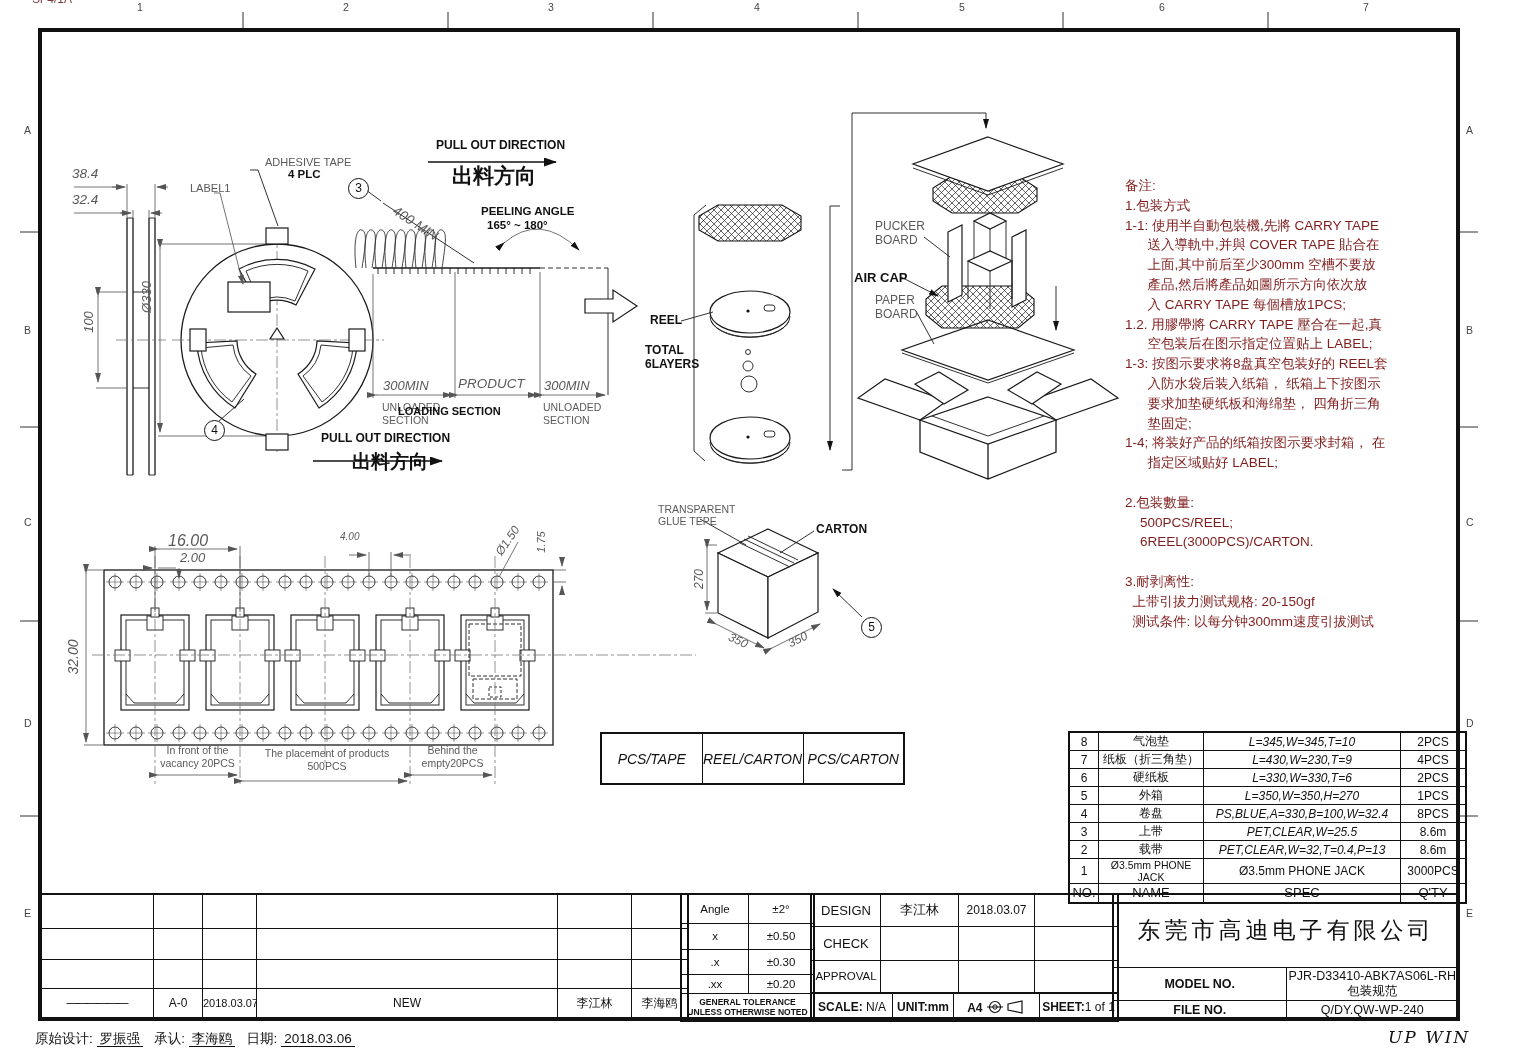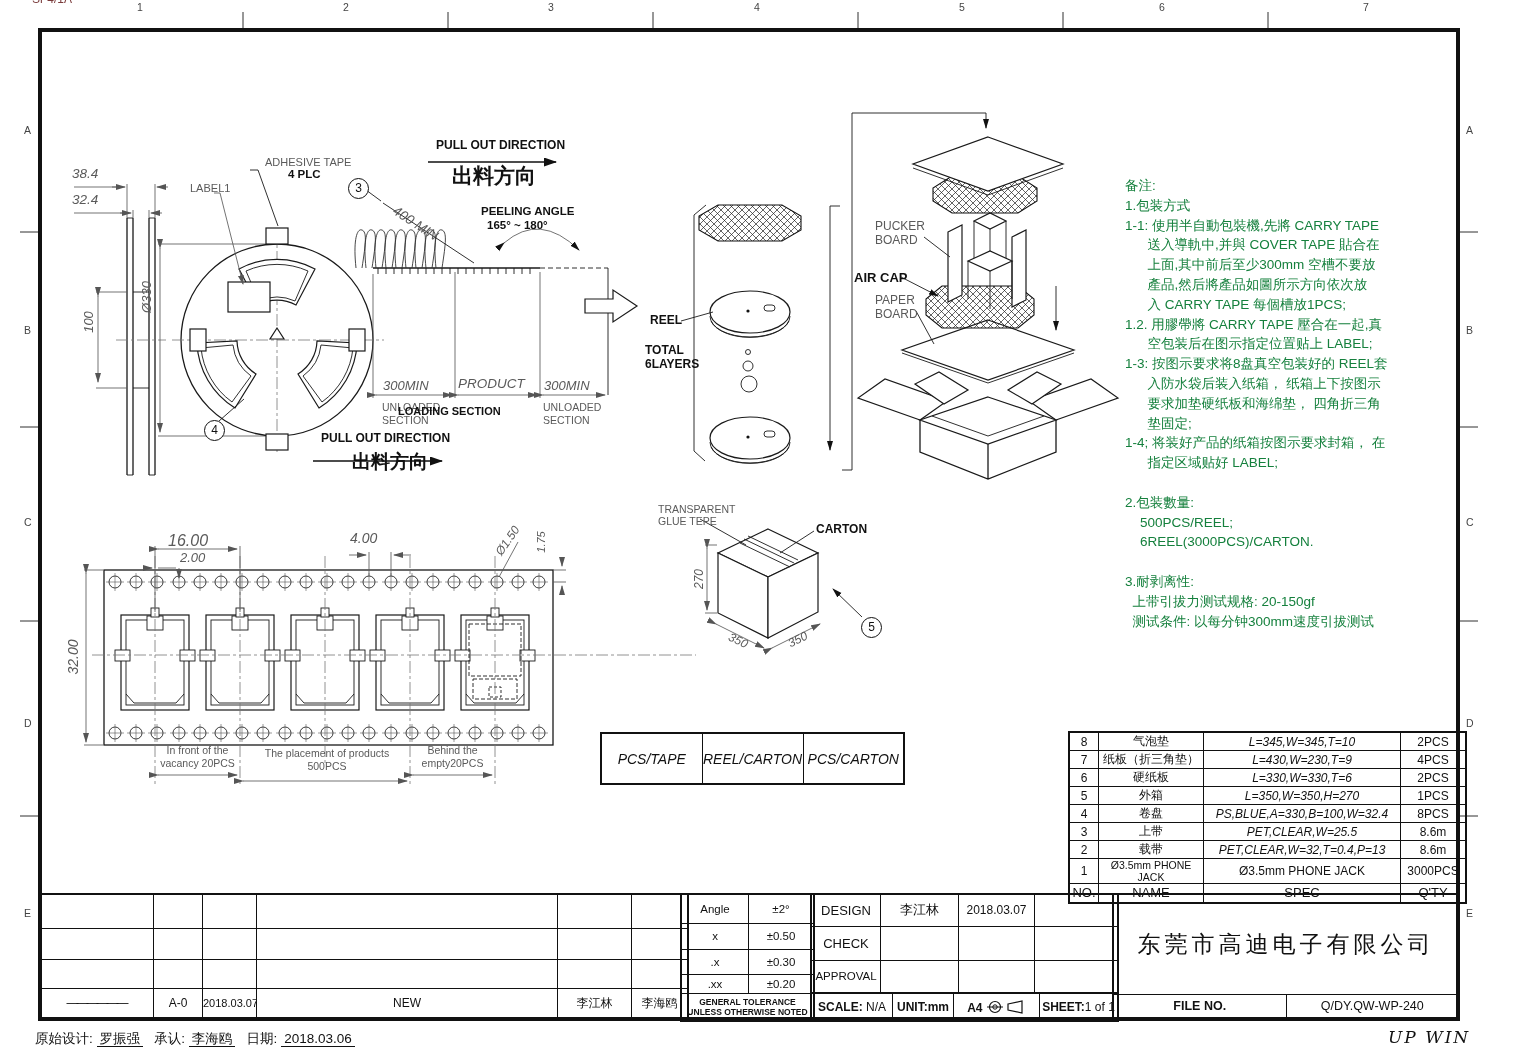--- a/index.html
+++ b/index.html
@@ -14,21 +14,21 @@
   .pre{white-space:pre;}
   .rot{transform:translate(-50%,-50%) rotate(var(--r));}
   .balloon{position:absolute;width:19px;height:19px;border:1.4px solid #111;border-radius:50%;
            text-align:center;font-size:12px;line-height:19px;color:#111;background:#fff;}
   .zone{position:absolute;font-size:10.5px;color:#444;}
   table.sheet{position:absolute;border-collapse:collapse;table-layout:fixed;color:#111;border:2px solid #111;}
   table.sheet td{border:1.2px solid #111;text-align:center;vertical-align:middle;padding:0;overflow:hidden;}
   td.L{text-align:left;padding-left:4px;}
   .uline{border-bottom:1.2px solid #111;padding:0 3px;}
   #notes{position:absolute;left:1125px;top:176px;font-size:13.5px;line-height:19.8px;
-         color:#15803d;white-space:pre;}
+         color:#7f1d1d;white-space:pre;}
   #upwin{position:absolute;left:1388px;top:1027px;font-family:"DejaVu Serif",serif;
          font-style:italic;font-size:17px;letter-spacing:2px;color:#111;}
   #footer-note{position:absolute;left:35px;top:1030px;font-size:13.5px;color:#111;}
   svg .k{stroke:#1a1a1a;fill:none;stroke-width:1.3;}
   svg .k2{stroke:#1a1a1a;fill:none;stroke-width:0.9;}
   svg .w{fill:#ffffff;stroke:#1a1a1a;stroke-width:1.2;}
   svg .dim{stroke:#5a5a5a;fill:none;stroke-width:0.85;}
   svg .cl{stroke:#777;fill:none;stroke-width:0.8;stroke-dasharray:12 3 3 3;}
 </style>
 </head>
@@ -338,21 +338,21 @@
   <div class="lbl g pre" style="left:658px;top:503px;font-size:10.5px;line-height:12px">TRANSPARENT
 GLUE TEPE</div>
   <div class="lbl b" style="left:816px;top:523px;font-size:12px">CARTON</div>
   <div class="lbl g i rot" style="left:700px;top:579px;font-size:12px;--r:-90deg">270</div>
   <div class="lbl g i rot" style="left:738px;top:641px;font-size:12px;--r:26deg">350</div>
   <div class="lbl g i rot" style="left:798px;top:640px;font-size:12px;--r:-26deg">350</div>
   <div class="balloon" style="left:861px;top:617px">5</div>
 
   <div class="lbl g i" style="left:168px;top:532px;font-size:16px">16.00</div>
   <div class="lbl g i" style="left:180px;top:551px;font-size:13px">2.00</div>
-  <div class="lbl g i" style="left:350px;top:531px;font-size:14px">4.00</div>
+  <div class="lbl g i" style="left:340px;top:531px;font-size:10px">4.00</div>
   <div class="lbl g i rot" style="left:508px;top:541px;font-size:12px;--r:-55deg">Ø1.50</div>
   <div class="lbl g i rot" style="left:541px;top:542px;font-size:11px;--r:-90deg">1.75</div>
   <div class="lbl g i rot" style="left:74px;top:657px;font-size:14px;--r:-90deg">32.00</div>
   <div class="lbl g ctr" style="left:145px;top:744px;width:105px;font-size:10.5px;white-space:pre-line;line-height:13px">In front of the
 vacancy 20PCS</div>
   <div class="lbl g ctr" style="left:242px;top:747px;width:170px;font-size:10.5px;white-space:pre-line;line-height:13px">The placement of products
 500PCS</div>
   <div class="lbl g ctr" style="left:405px;top:744px;width:95px;font-size:10.5px;white-space:pre-line;line-height:13px">Behind the
 empty20PCS</div>
 
@@ -550,20 +550,24 @@
       <td style="width:77px"><span class="b">SHEET:</span><span>1 of 1</span></td>
     </tr>
   </tbody>
     </table>
 
   <table class="sheet" style="left:1112px;top:893px;width:348px;height:127px">
     <tbody>
         <tr style="height:69px">
       <td colspan="2" style="font-size:23px;letter-spacing:4px">东莞市高迪电子有限公司</td>
     </tr>
+    <tr style="height:18px;font-size:12.5px">
+      <td class="L b">MODEL NO.</td>
+      <td>PJR-D33410-ABK7AS06L-RH包装规范</td>
+    </tr>
     <tr style="height:17px;font-size:12.5px">
       <td class="L b">FILE NO.</td>
       <td>Q/DY.QW-WP-240</td>
     </tr>
   </tbody>
     </table>
 
   <div id="footer-note">
     <span>原始设计:</span>
     <span class="uline">罗振强</span>&nbsp;&nbsp;

